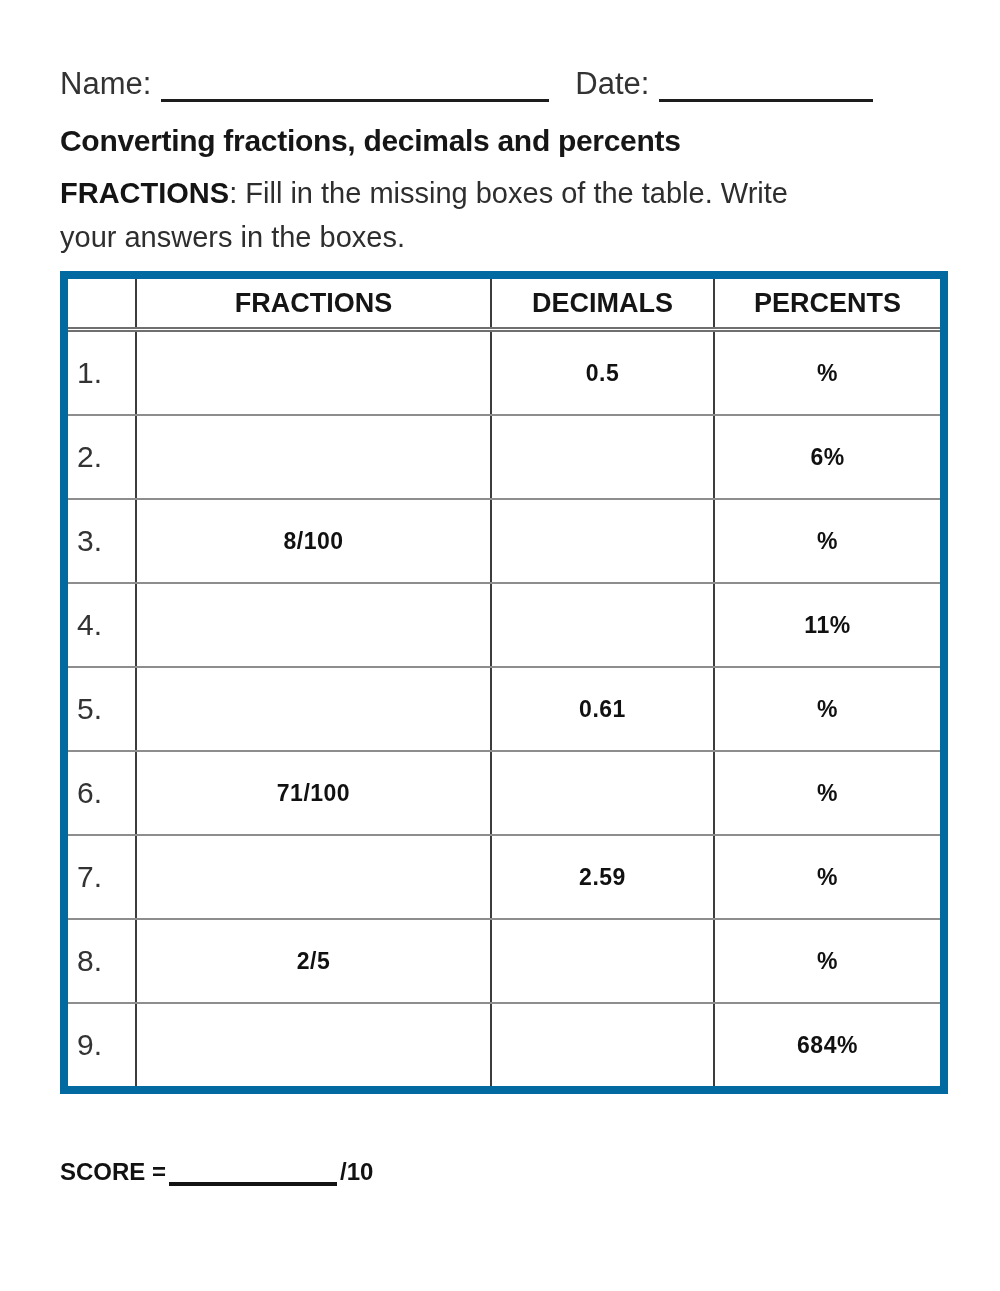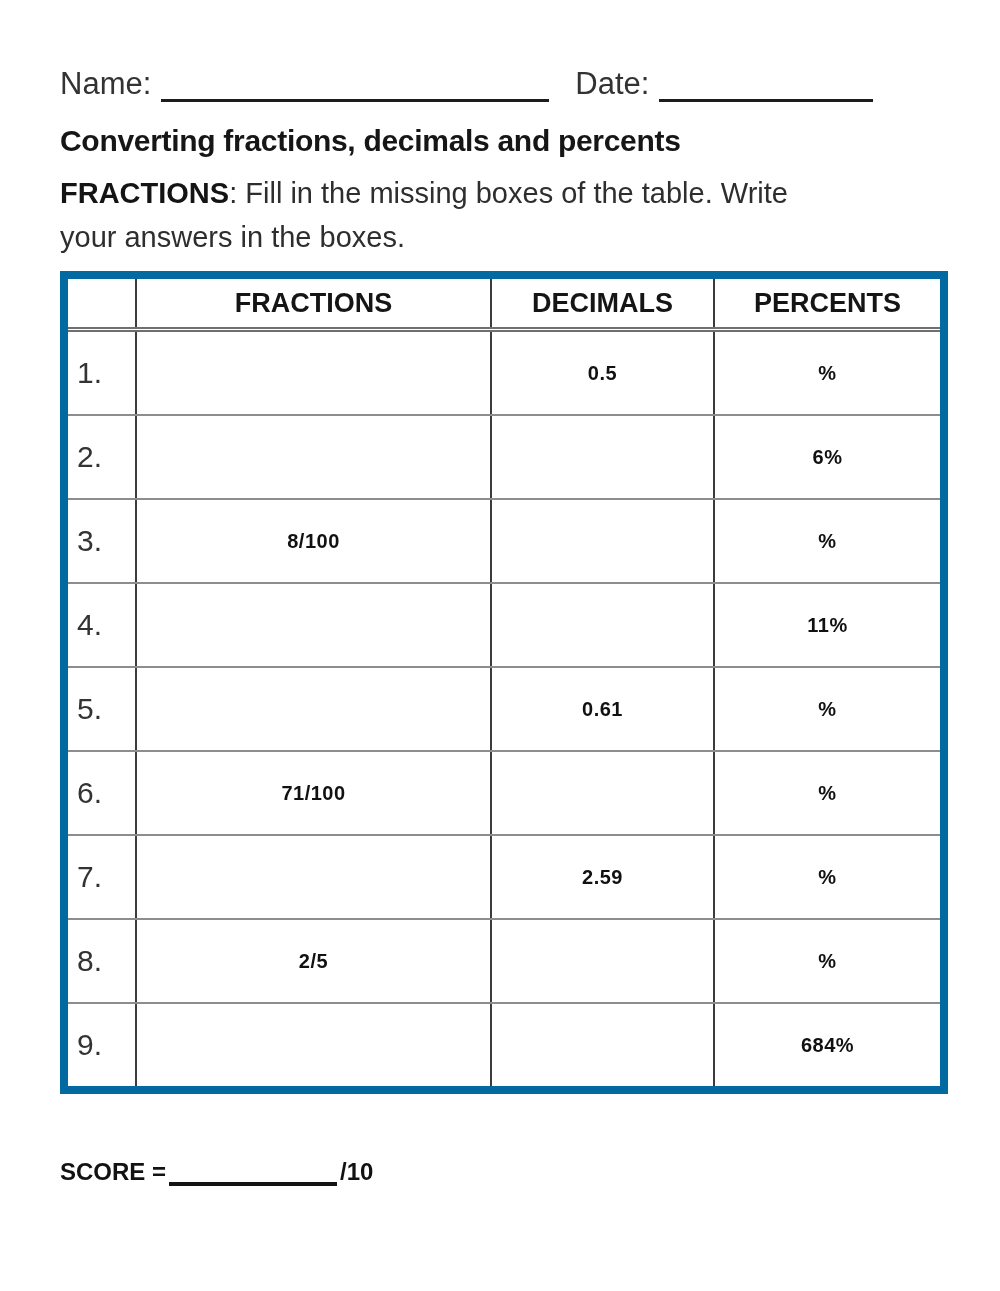--- a/index.html
+++ b/index.html
@@ -41,21 +41,21 @@
     border-left: 2px solid #3c3c3c; border-right: 2px solid #3c3c3c;
     border-top: 2px solid #8d8d8d; border-bottom: 2px solid #8d8d8d;
     overflow: hidden; vertical-align: middle; background: #fff;
   }
   .ws thead td {
     height: 46px; font-weight: 700; font-size: 27px; text-align: center;
     color: #151515; border-bottom: 5px double #6f6f6f;
   }
   .ws tbody td { height: 80px; }
   td.num { font-size: 30px; color: #333; padding-left: 9px; font-weight: 400; }
-  td.val { text-align: center; font-weight: 700; font-size: 20px; letter-spacing: 0.5px; color: #111; }
+  td.val { text-align: center; font-weight: 700; font-size: 23px; letter-spacing: 0.5px; color: #111; }
   tr.r10 td.num span { display: inline-block; margin-left: -17px; }
 
   
   .score-row {
     display: flex; align-items: flex-end;
     margin-top: 46px; height: 46px;
     font-size: 24px; font-weight: 700; color: #121212;
   }
   .score-line { display: inline-block; width: 168px; height: 38px; border-bottom: 4px solid #141414; margin: 0 3px; }
 </style>

